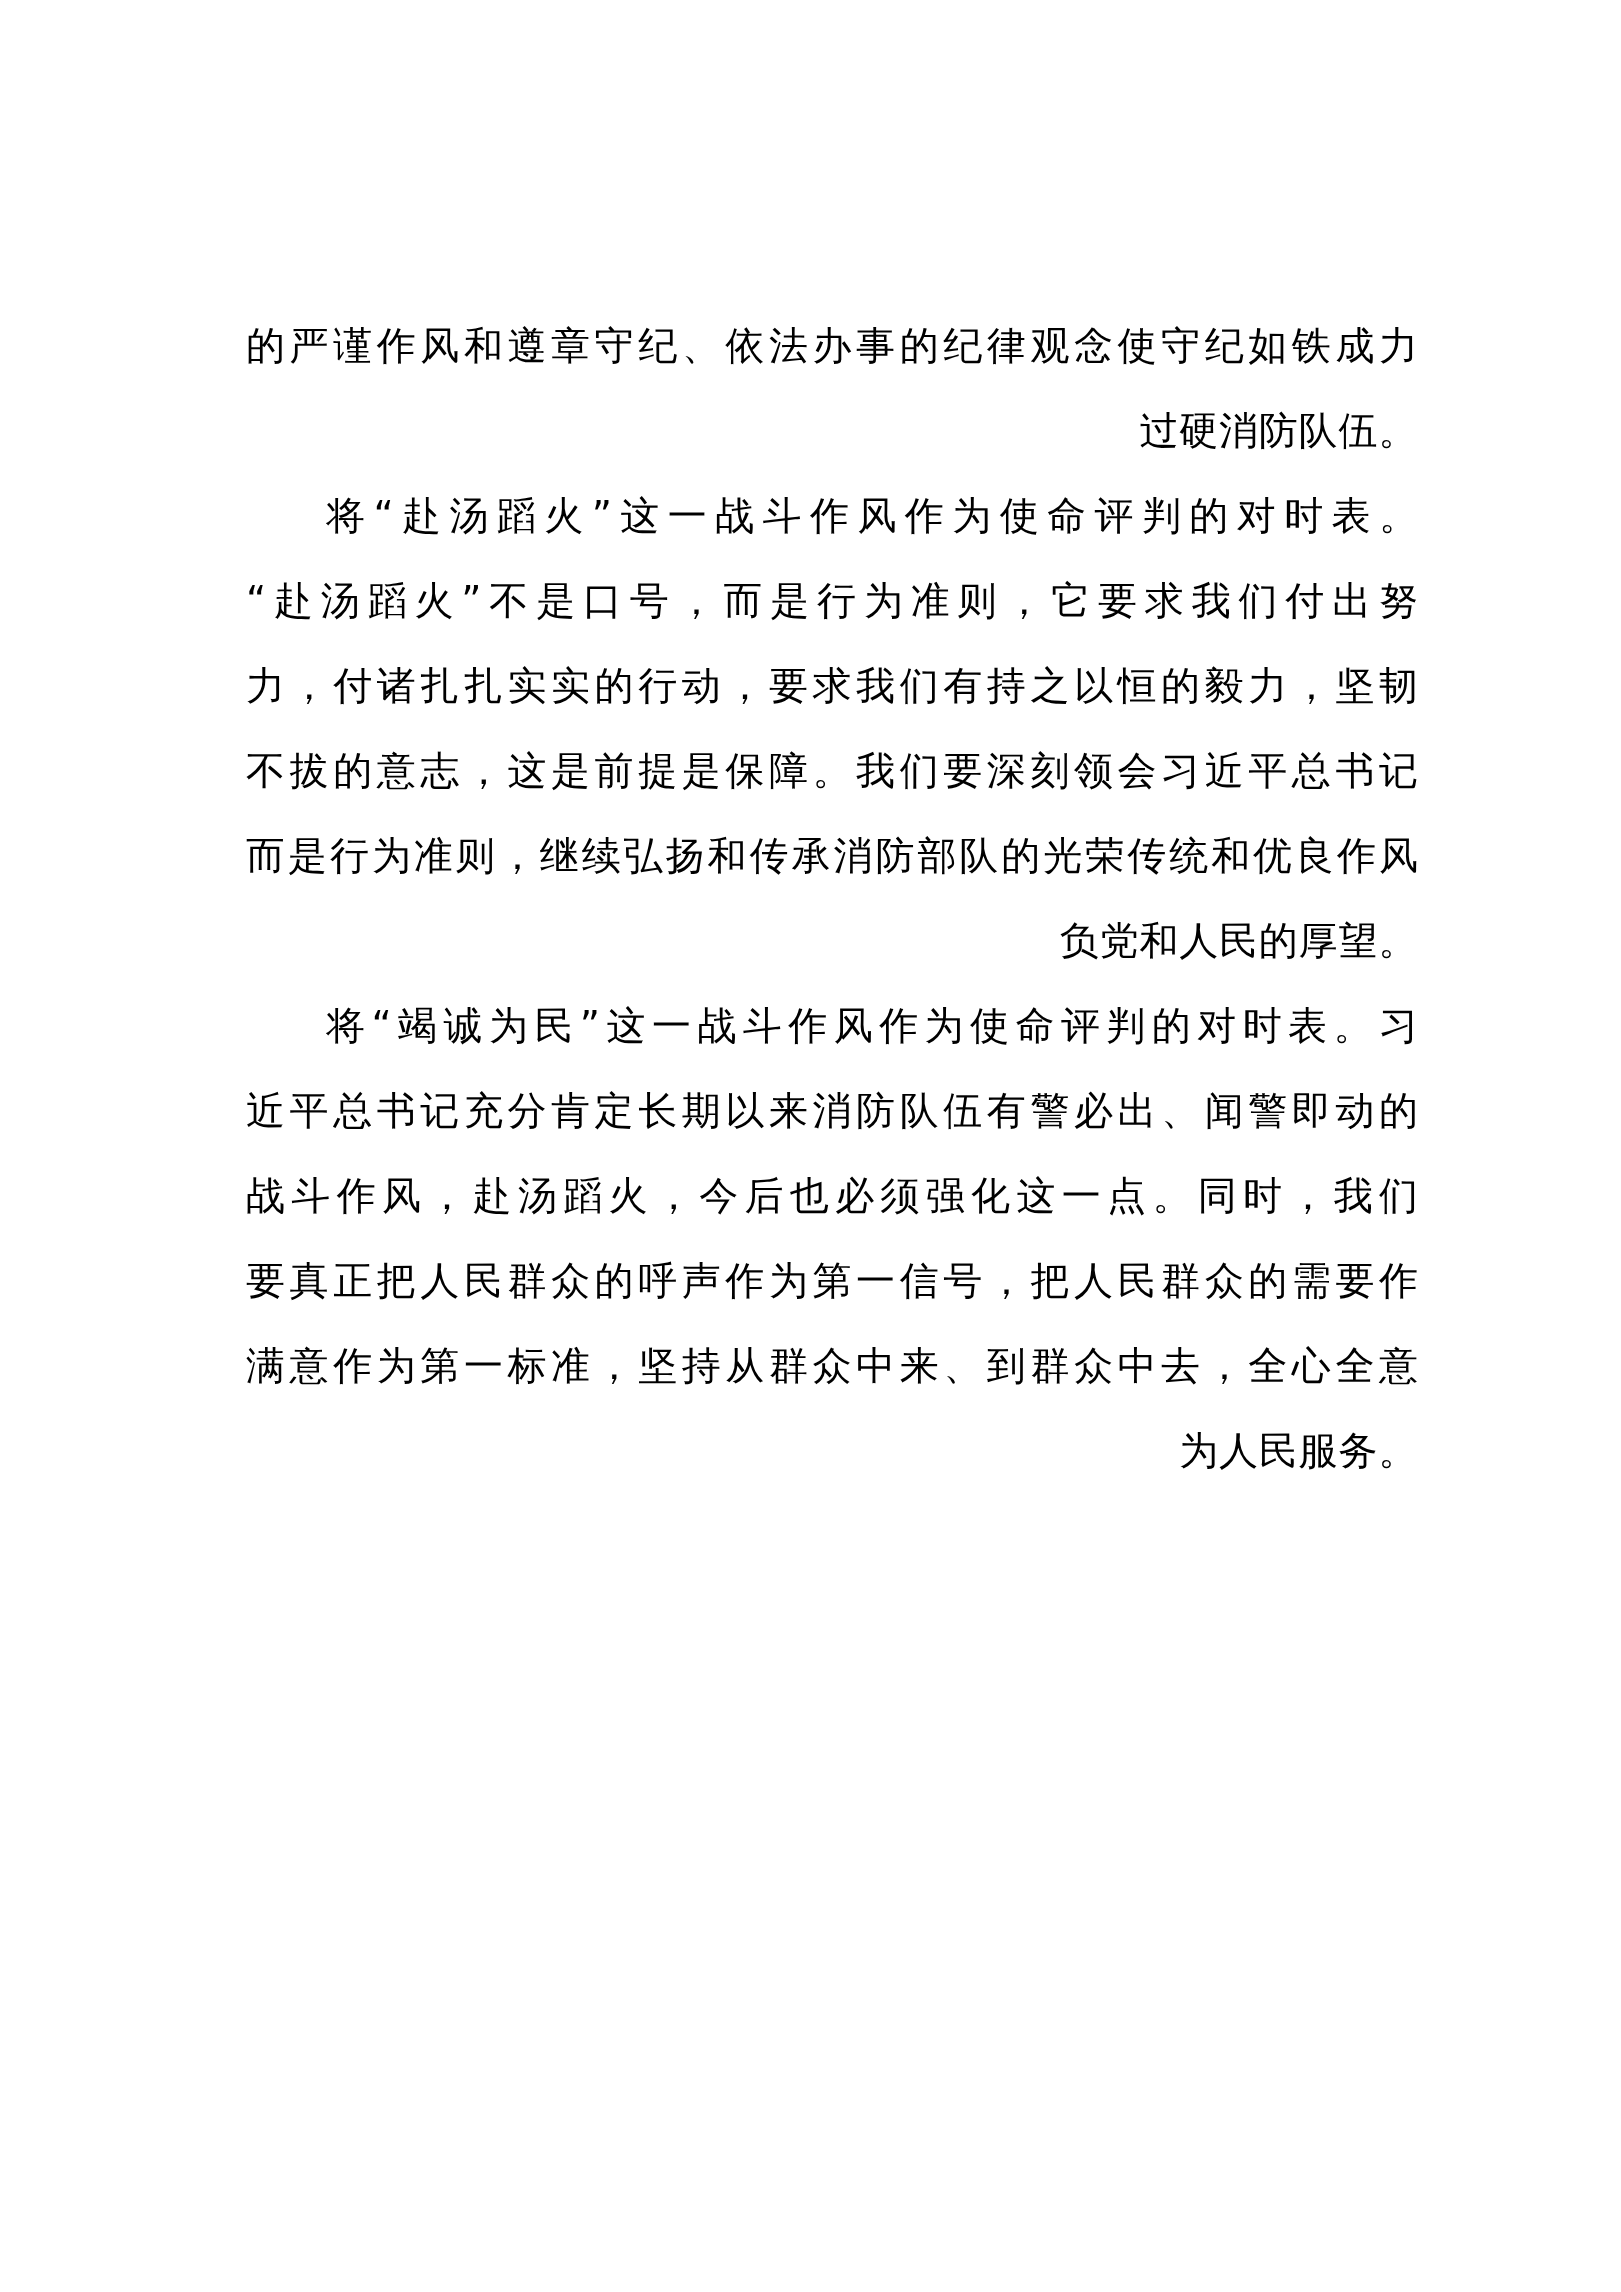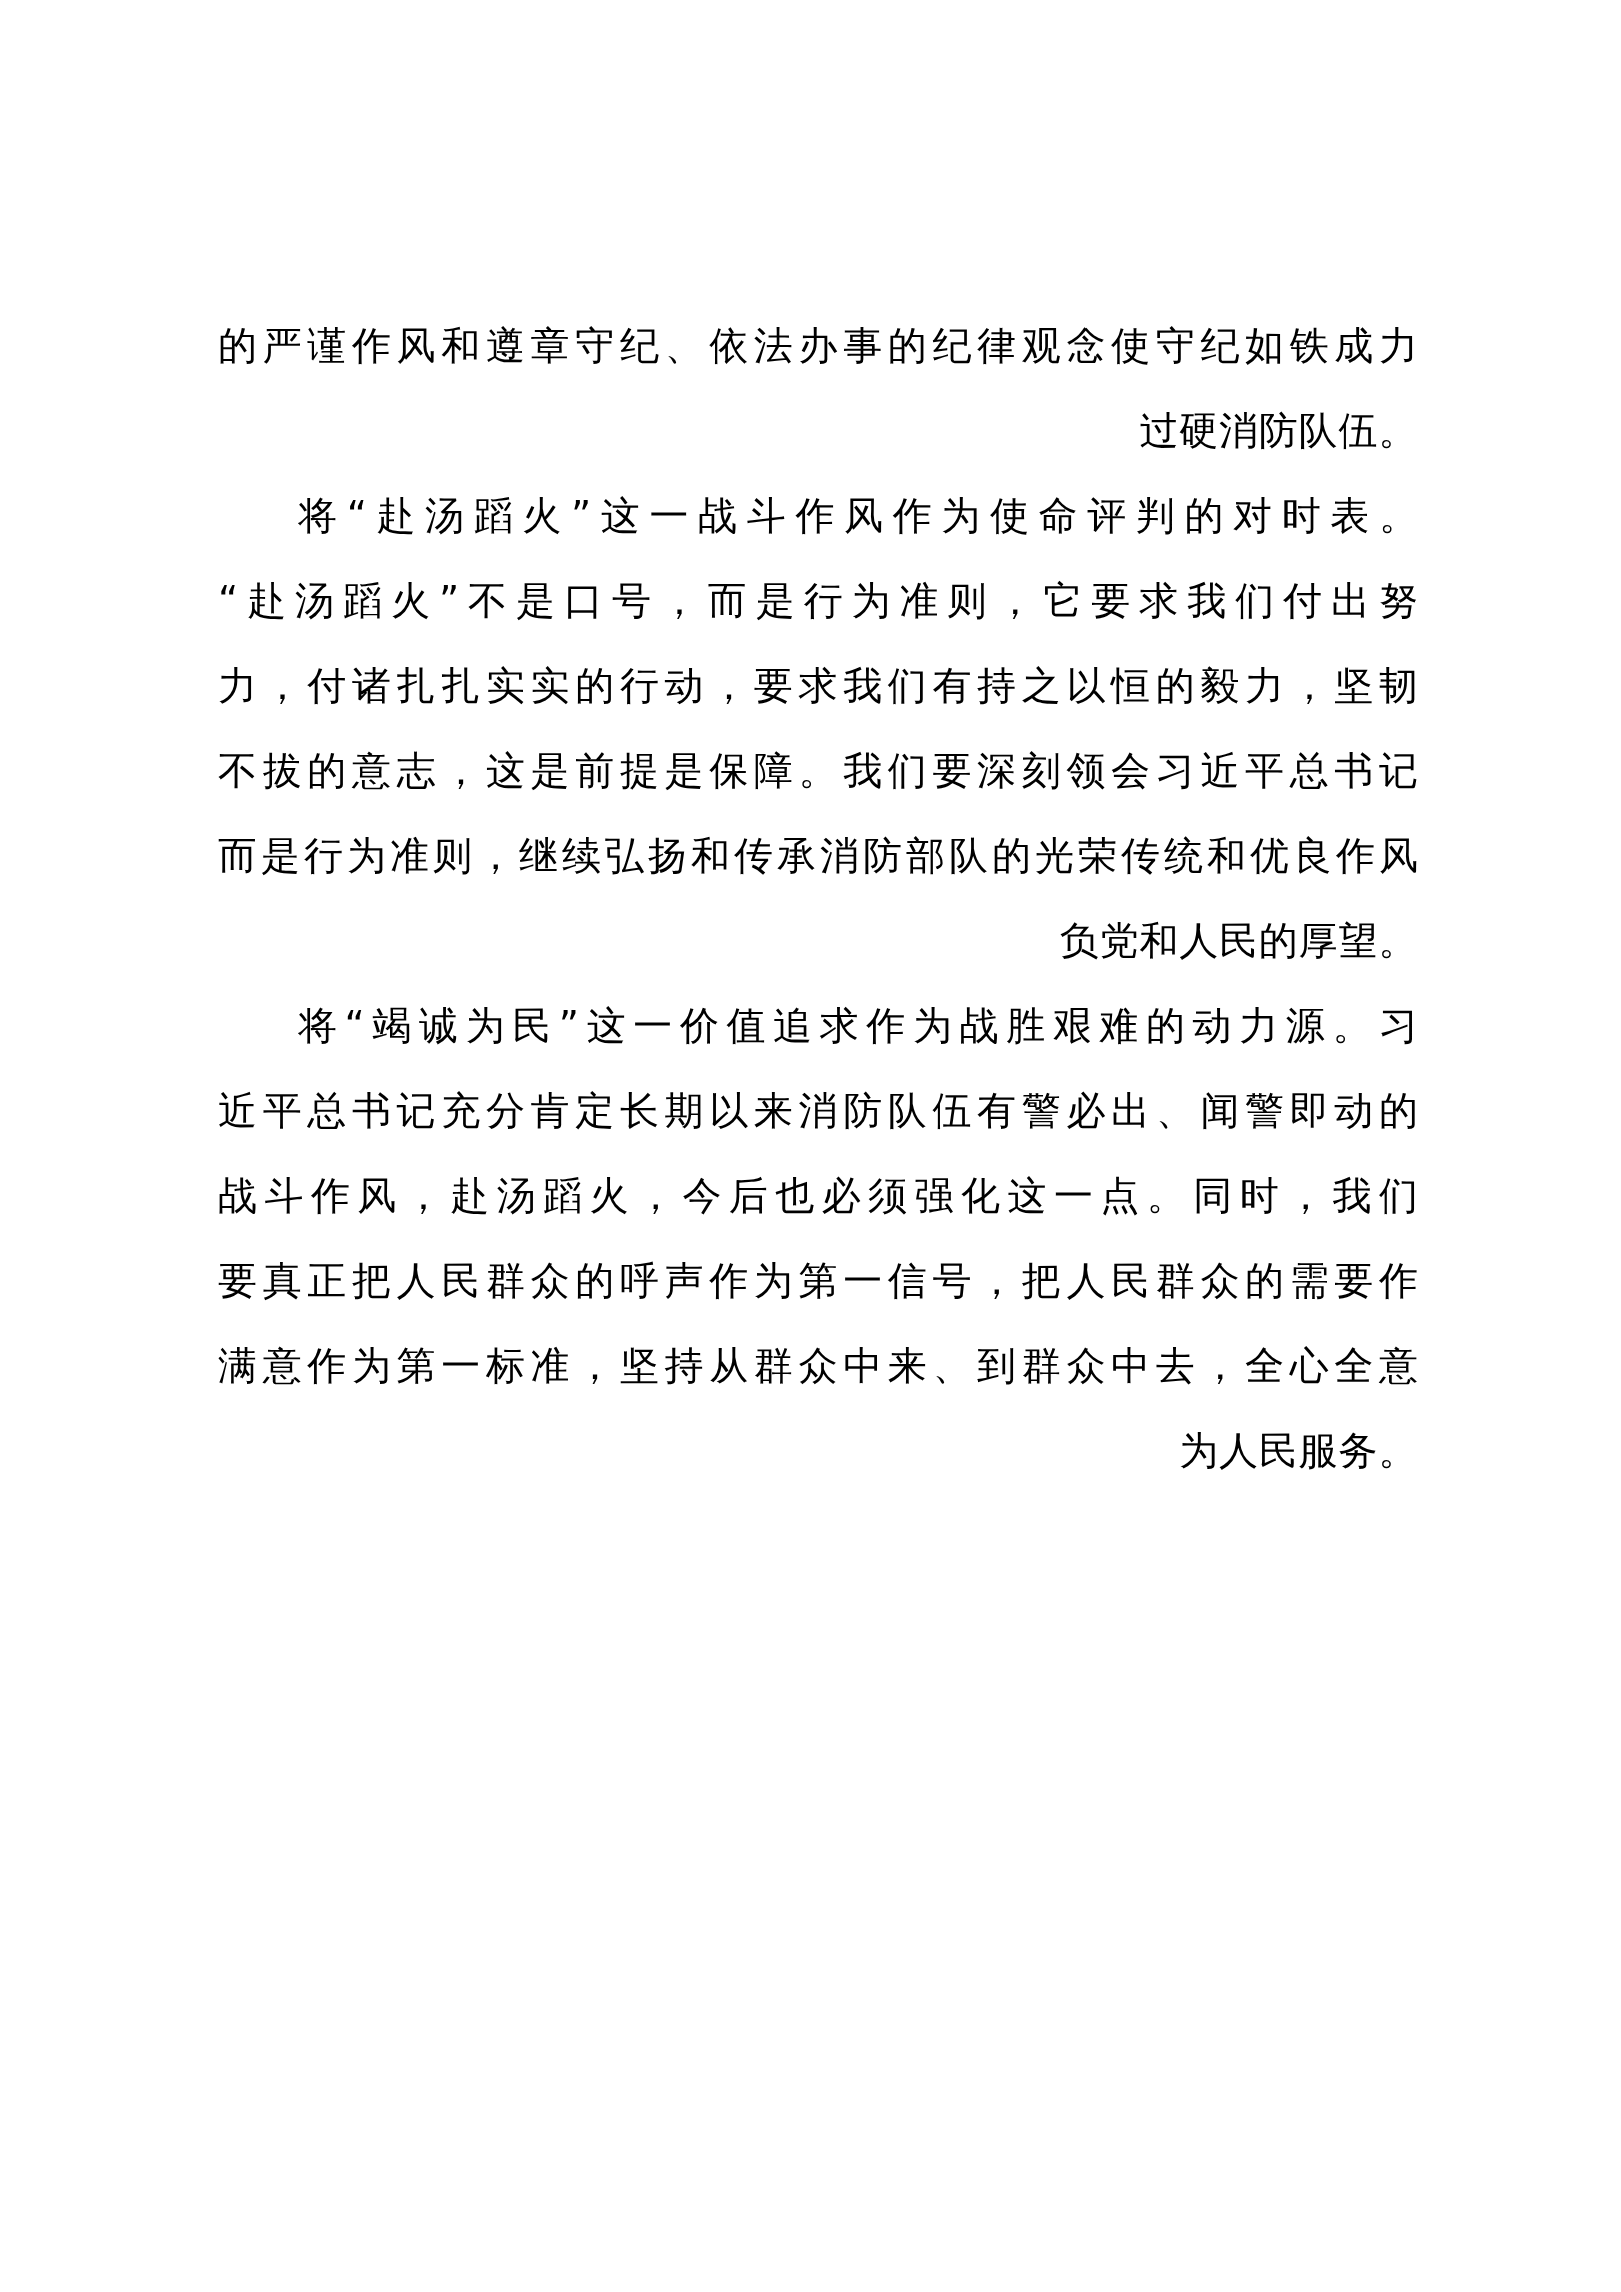--- a/index.html
+++ b/index.html
@@ -33,20 +33,21 @@
       display: block;
       height: 85px;
       line-height: 59px;
       font-size: 39px;
       white-space: nowrap;
       overflow: visible;
     }
     .line.full {
       text-align: justify;
       text-align-last: justify;
+      margin-left: 28px;
     }
     .line.last {
       text-align: right;
       letter-spacing: 0.8px;
     }
     .line.indent {
       padding-left: 80px;
     }
   </style>
 </head>
@@ -63,21 +64,21 @@
     <div>
       <span class="line full indent">将“赴汤蹈火”这一战斗作风作为使命评判的对时表。</span>
       <span class="line full">“赴汤蹈火”不是口号，而是行为准则，它要求我们付出努</span>
       <span class="line full">力，付诸扎扎实实的行动，要求我们有持之以恒的毅力，坚韧</span>
       <span class="line full">不拔的意志，这是前提是保障。我们要深刻领会习近平总书记</span>
       <span class="line full">而是行为准则，继续弘扬和传承消防部队的光荣传统和优良作风</span>
       <span class="line last">负党和人民的厚望。</span>
     </div>
 
     <div>
-      <span class="line full indent">将“竭诚为民”这一价值追求作为战胜艰难的动力源。习</span>
+      <span class="line full indent">将“竭诚为民”这一战斗作风作为使命评判的对时表。习</span>
       <span class="line full">近平总书记充分肯定长期以来消防队伍有警必出、闻警即动的</span>
       <span class="line full">战斗作风，赴汤蹈火，今后也必须强化这一点。同时，我们</span>
       <span class="line full">要真正把人民群众的呼声作为第一信号，把人民群众的需要作</span>
       <span class="line full">满意作为第一标准，坚持从群众中来、到群众中去，全心全意</span>
       <span class="line last">为人民服务。</span>
     </div>
 
   </div>
 </div>
 

